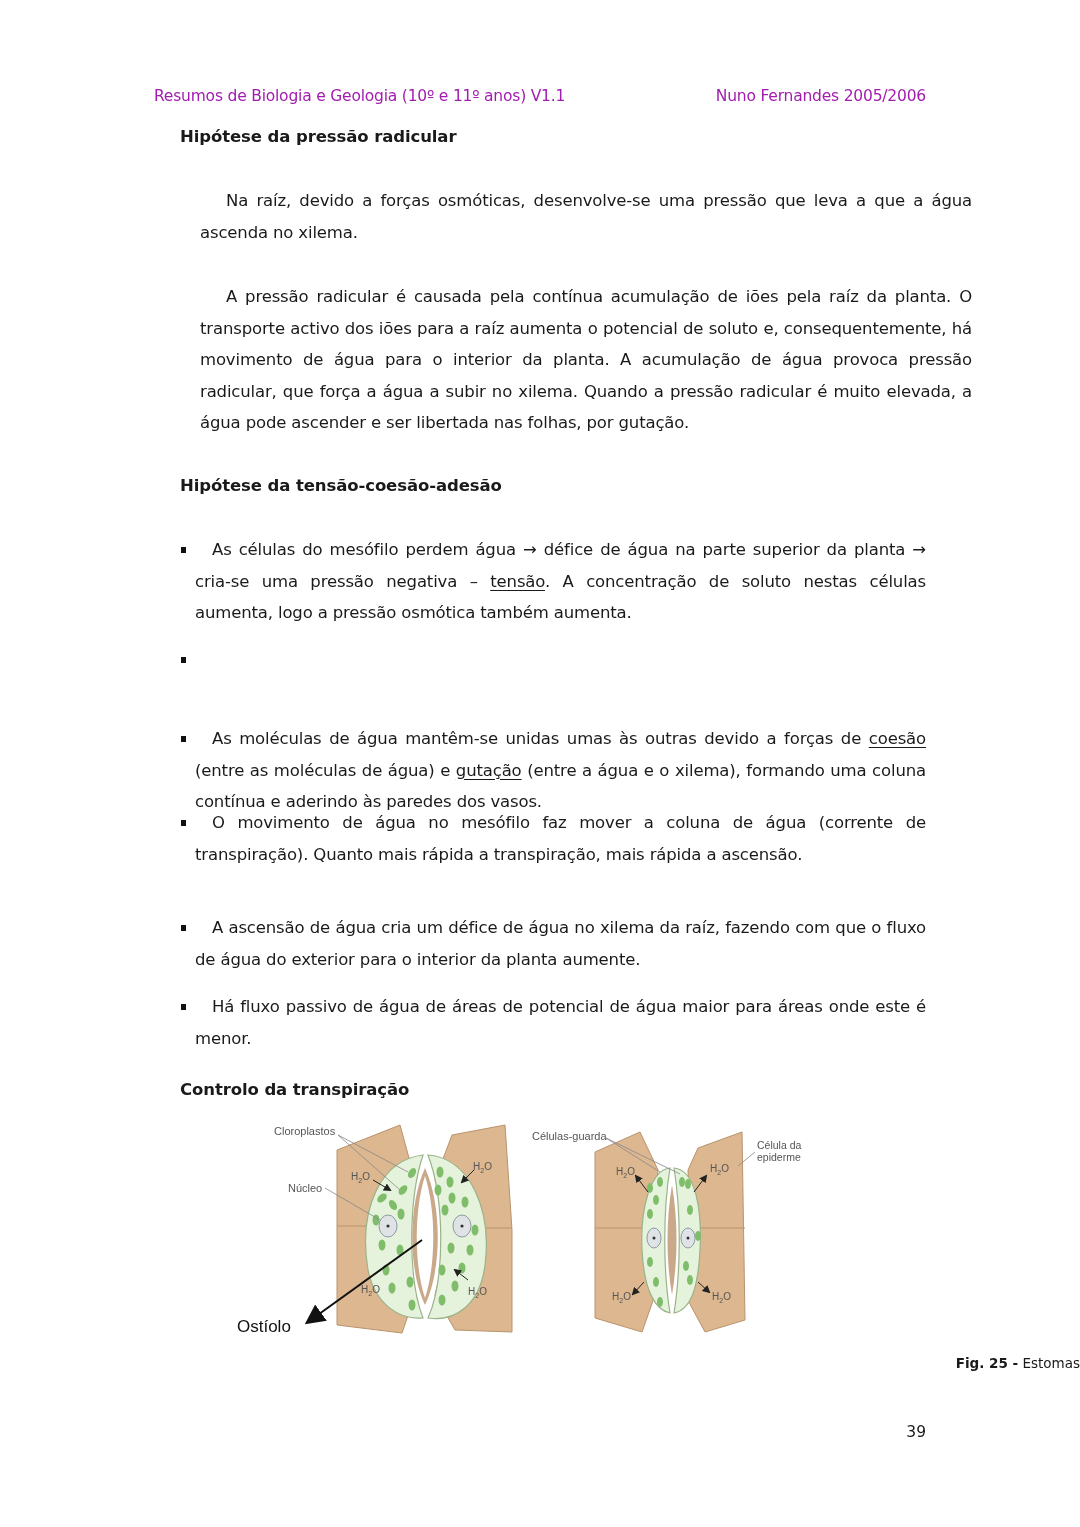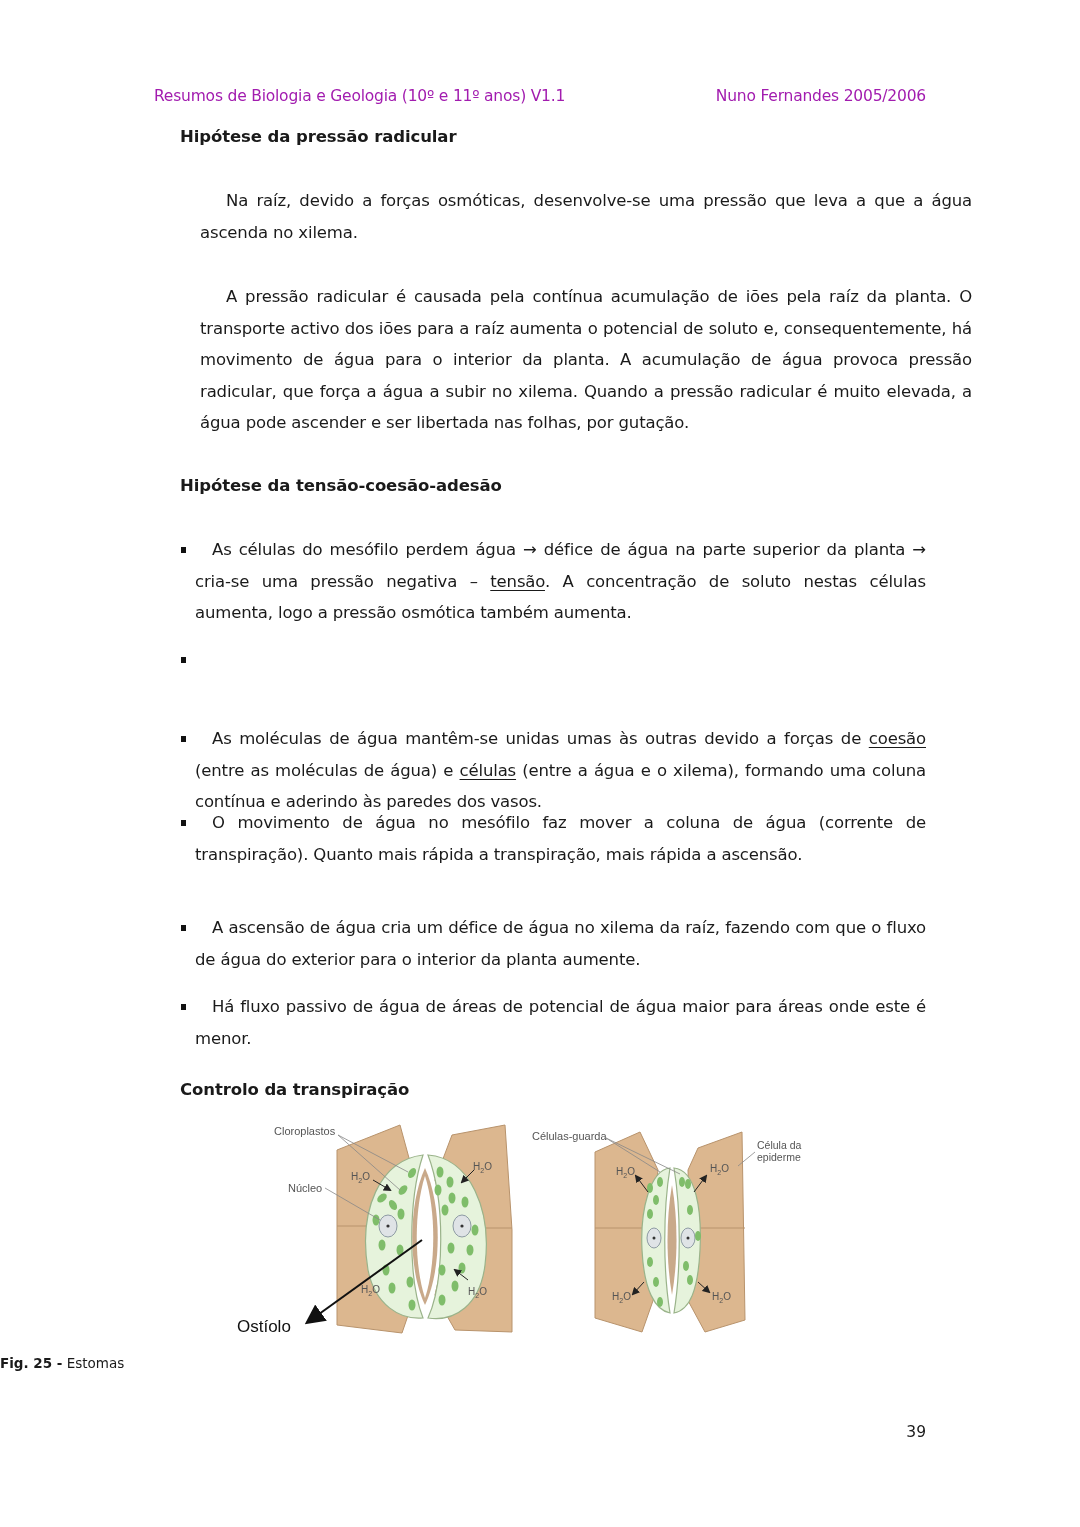--- a/index.html
+++ b/index.html
@@ -20,21 +20,21 @@
   .bullet {
     left: 195px; width: 731px; font-size: 16.5px; line-height: 31.5px;
     text-align: justify; letter-spacing: -0.15px;
   }
   .bullet .mark {
     position: absolute; left: -14px; top: 13px; width: 5px; height: 6px; background: #111;
   }
   .bullet .lead { display: inline-block; width: 17px; }
   u { text-decoration: underline; text-underline-offset: 3px; }
   .fig { left: 230px; top: 1110px; width: 590px; height: 240px; }
-  .caption { left: 0; width: 1080px; top: 1355px; text-align: left; font-size: 13.5px; }
+  .caption { left: 0; width: 1080px; top: 1355px; text-align: right; font-size: 13.5px; }
   .caption b { font-weight: bold; }
   .pagenum { right: 154px; top: 1423px; font-size: 15.5px; }
   svg text { font-family: "Liberation Sans", sans-serif; }
 </style>
 </head>
 <body>
 
 <div class="abs hdr hdr-left">Resumos de Biologia e Geologia (10º e 11º anos) V1.1</div>
 <div class="abs hdr hdr-right">Nuno Fernandes 2005/2006</div>
 
@@ -51,21 +51,21 @@
   <span class="lead"></span><span>As células do mesófilo perdem água → défice de água na parte superior da planta → cria-se uma pressão negativa – </span><u>tensão</u><span>. A concentração de soluto nestas células aumenta, logo a pressão osmótica também aumenta.</span>
 </div>
 
 <div class="abs bullet" style="top:644px">
   <span class="mark"></span>
   <span class="lead"></span>
 </div>
 
 <div class="abs bullet" style="top:723px">
   <span class="mark"></span>
-  <span class="lead"></span><span>As moléculas de água mantêm-se unidas umas às outras devido a forças de </span><u>coesão</u><span> (entre as moléculas de água) e </span><u>células</u><span> (entre a água e o xilema), formando uma coluna contínua e aderindo às paredes dos vasos.</span>
+  <span class="lead"></span><span>As moléculas de água mantêm-se unidas umas às outras devido a forças de </span><u>coesão</u><span> (entre as moléculas de água) e </span><u>gutação</u><span> (entre a água e o xilema), formando uma coluna contínua e aderindo às paredes dos vasos.</span>
 </div>
 
 <div class="abs bullet" style="top:807px">
   <span class="mark"></span>
   <span class="lead"></span><span>O movimento de água no mesófilo faz mover a coluna de água (corrente de transpiração). Quanto mais rápida a transpiração, mais rápida a ascensão.</span>
 </div>
 
 <div class="abs bullet" style="top:912px">
   <span class="mark"></span>
   <span class="lead"></span><span>A ascensão de água cria um défice de água no xilema da raíz, fazendo com que o fluxo de água do exterior para o interior da planta aumente.</span>

